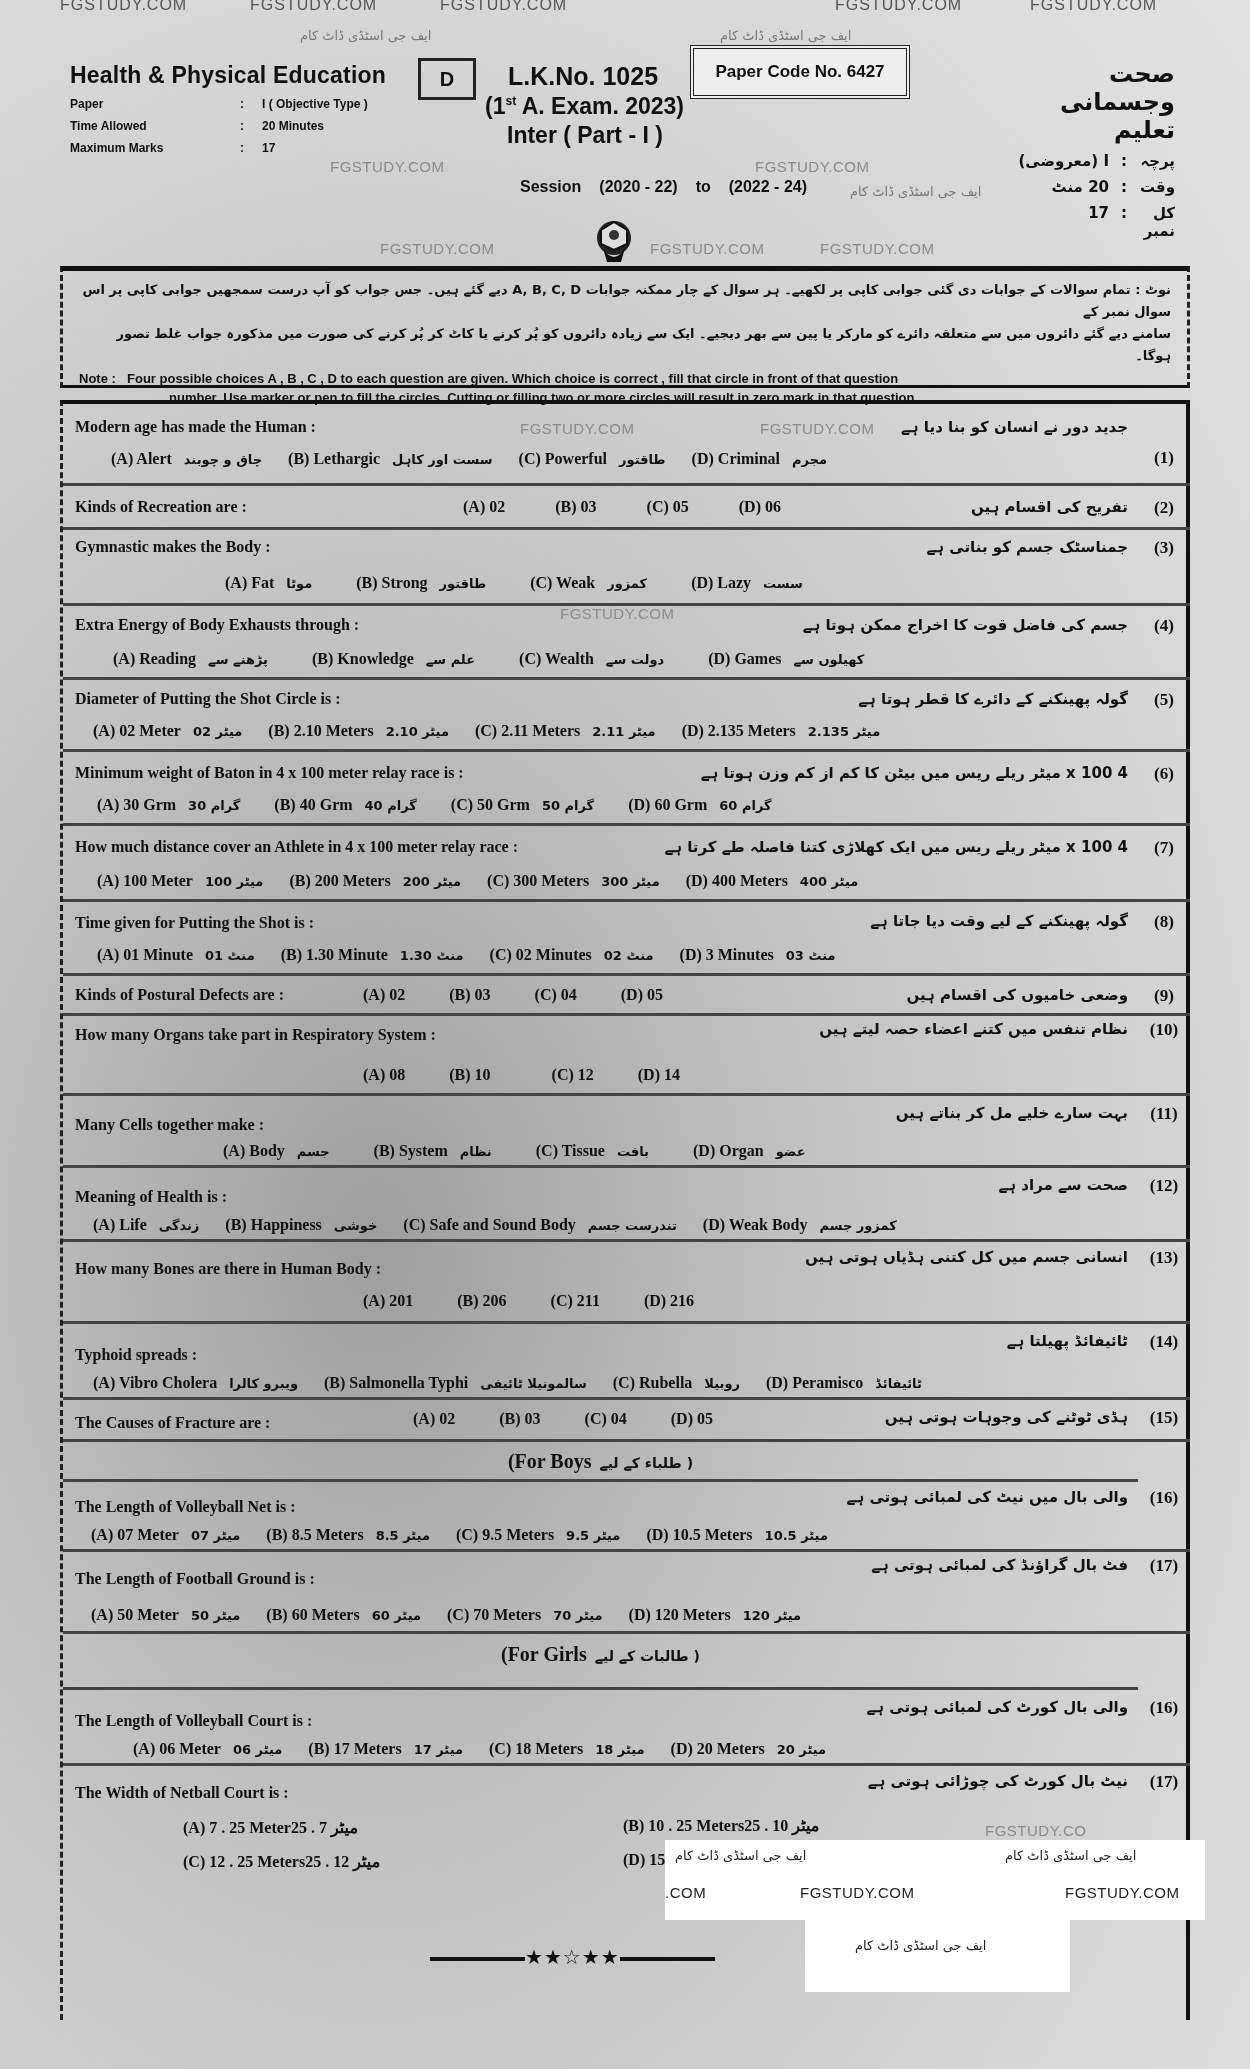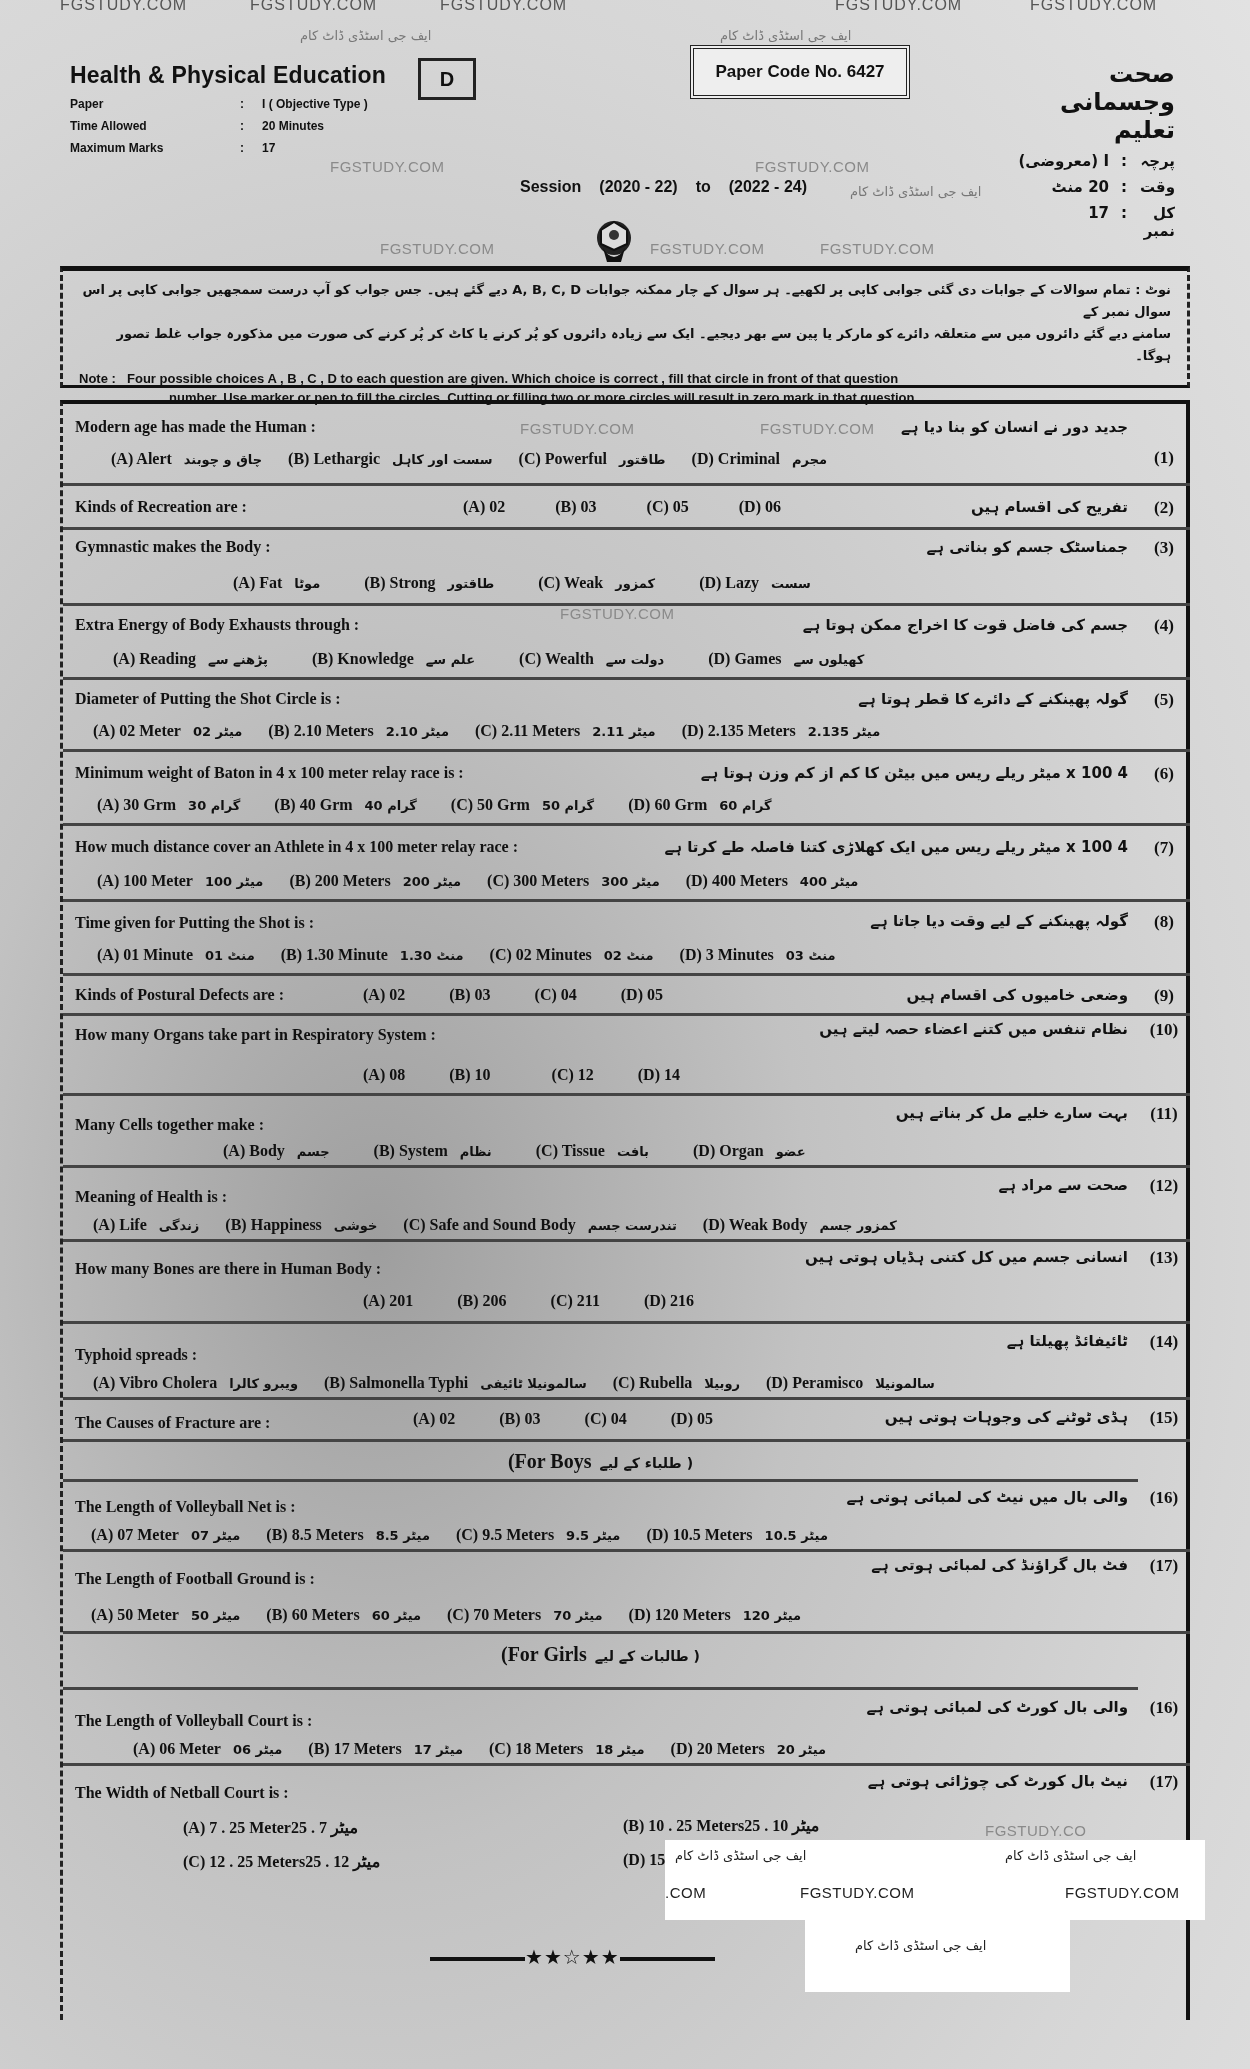--- a/index.html
+++ b/index.html
@@ -101,20 +101,25 @@
       </div>
     <div class="meta-row">
         <span class="k">Maximum Marks</span>
         <span class="c">:</span>
         <span>17</span>
       </div>
   </div>
 
   <div class="variant-box">D</div>
 
+  <div class="hdr-center">
+    <div class="lk">L.K.No. 1025</div>
+    <div class="exam"><span>(1</span><sup>st</sup><span> A. Exam. 2023)</span></div>
+    <div class="inter">Inter ( Part - I )</div>
+  </div>
   <div class="session">
     <span>Session</span><span>(2020 - 22)</span><span>to</span><span>(2022 - 24)</span>
   </div>
 
   <div class="code-box">Paper Code No. 6427</div>
 
   <div class="hdr-right">
     <div class="ur-title">صحت وجسمانی تعلیم</div>
     <div class="ur-meta">
         <span class="k">پرچہ</span>
@@ -175,21 +180,21 @@
         <span class="opt" style="margin-right:46px">(B)   03</span>
         <span class="opt" style="margin-right:46px">(C)   05</span>
         <span class="opt">(D)   06</span>
       </div>
     </div>
 
     <div class="qrow" style="top:126px;height:76px">
       <div class="en" style="top:8px">Gymnastic makes the Body   :</div>
       <div class="ur" style="top:8px">جمناسٹک جسم کو بناتی ہے</div>
       <div class="no" style="top:8px">(3)</div>
-      <div class="opts" style="left:170px;top:44px">
+      <div class="opts" style="left:162px;top:44px">
         <span class="opt" style="margin-right:40px"><span>(A) Fat</span><span class="ou">موٹا</span></span>
         <span class="opt" style="margin-right:40px"><span>(B) Strong</span><span class="ou">طاقتور</span></span>
         <span class="opt" style="margin-right:40px"><span>(C) Weak</span><span class="ou">کمزور</span></span>
         <span class="opt"><span>(D) Lazy</span><span class="ou">سست</span></span>
       </div>
     </div>
 
     <div class="qrow" style="top:202px;height:74px">
       <div class="en" style="top:10px">Extra Energy of Body Exhausts through   :</div>
       <div class="ur" style="top:10px">جسم کی فاضل قوت کا اخراج ممکن ہوتا ہے</div>
@@ -311,21 +316,21 @@
     </div>
 
     <div class="qrow" style="top:920px;height:76px">
       <div class="en" style="top:22px">Typhoid spreads   :</div>
       <div class="ur" style="top:8px">ٹائیفائڈ پھیلتا ہے</div>
       <div class="no" style="top:8px">(14)</div>
       <div class="opts" style="left:30px;top:50px">
         <span class="opt"><span>(A) Vibro Cholera</span><span class="ou">ویبرو کالرا</span></span>
         <span class="opt"><span>(B) Salmonella Typhi</span><span class="ou">سالمونیلا ٹائیفی</span></span>
         <span class="opt"><span>(C) Rubella</span><span class="ou">روبیلا</span></span>
-        <span class="opt"><span>(D) Peramisco</span><span class="ou">سالمونیلا</span></span>
+        <span class="opt"><span>(D) Peramisco</span><span class="ou">ٹائیفائڈ</span></span>
       </div>
     </div>
 
     <div class="qrow" style="top:996px;height:42px">
       <div class="en" style="top:14px">The Causes of Fracture are   :</div>
       <div class="ur" style="top:8px">ہڈی ٹوٹنے کی وجوہات ہوتی ہیں</div>
       <div class="no" style="top:8px">(15)</div>
       <div class="opts" style="left:350px;top:10px">
         <span class="opt" style="margin-right:40px">(A)   02</span>
         <span class="opt" style="margin-right:40px">(B)   03</span>

